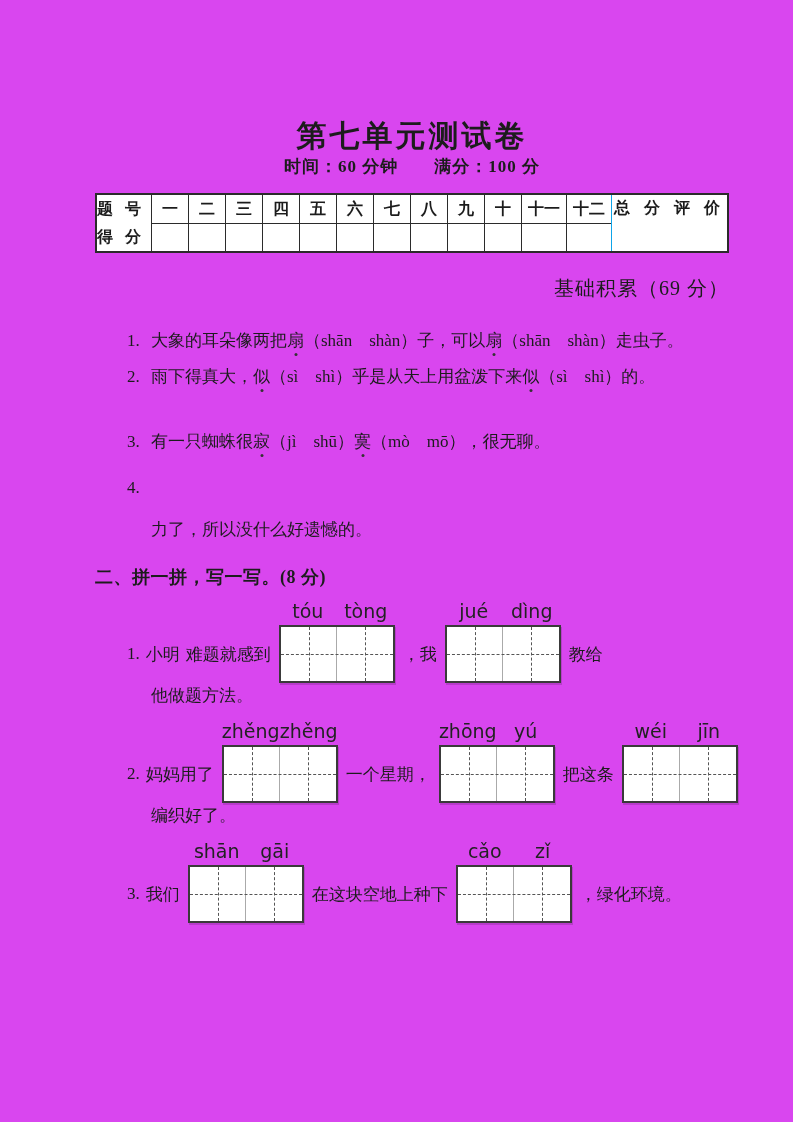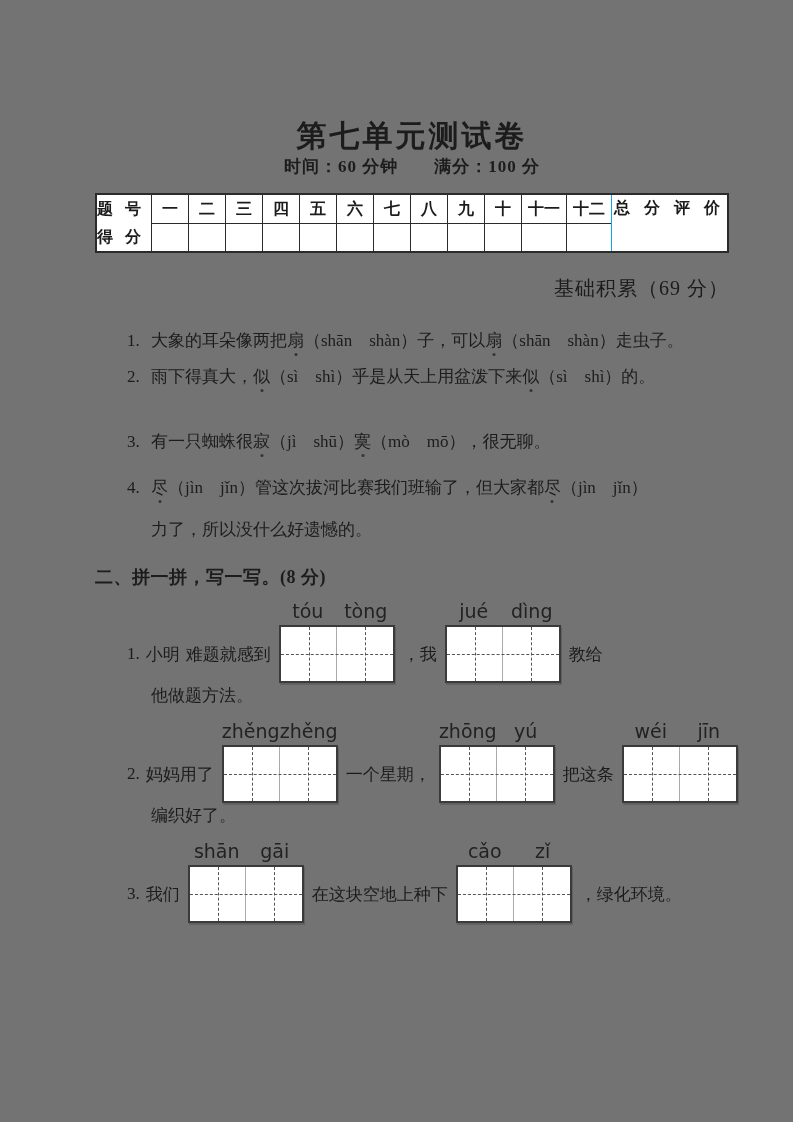--- a/index.html
+++ b/index.html
@@ -1,17 +1,17 @@
 <!DOCTYPE html>
 <html><head>
 <meta charset="utf-8">
 <style>
   html,body{margin:0;padding:0;background:#e8e8e8;}
   .page{
-    width:793px;height:1122px;background:#737373;position:relative;margin:0 auto;
+    width:793px;height:1122px;background:#d946ef;position:relative;margin:0 auto;
     font-family:"Liberation Serif","DejaVu Serif",serif;color:#1c1c1c;overflow:hidden;
     box-sizing:border-box;
   }
   .sheet{position:absolute;left:95px;top:0;width:634px;}
 
   
   .title{margin:0;padding-top:116px;text-align:center;font-size:30px;font-weight:bold;letter-spacing:3px;line-height:1.3;}
   .subtitle{margin-top:0;text-align:center;font-size:17px;font-weight:bold;letter-spacing:1px;}
 
   
@@ -135,21 +135,20 @@
         <div class="q1-item">
           <span class="q-num">2.</span>
           <span class="q-text"><span>雨下得真大，</span><span class="em-dot">似</span><span>（sì　shì）乎是从天上用盆泼下来</span><span class="em-dot">似</span><span>（sì　shì）的。</span></span>
         </div>
         <div class="q1-item">
           <span class="q-num">3.</span>
           <span class="q-text"><span>有一只蜘蛛很</span><span class="em-dot">寂</span><span>（jì　shū）</span><span class="em-dot">寞</span><span>（mò　mō），很无聊。</span></span>
         </div>
         <div class="q1-item">
           <span class="q-num">4.</span>
-          <span class="q-text"><span class="em-dot">尽</span><span>（jìn　jǐn）管这次拔河比赛我们班输了，但大家都</span><span class="em-dot">尽</span><span>（jìn　jǐn）</span></span>
         </div>
         <div class="q-wrap">力了，所以没什么好遗憾的。</div>
       </div>
 
     <div class="q-heading">二、拼一拼，写一写。(8 分)</div>
     <div id="q2-items">
         <div class="py-row">
           <span class="q-num">1.</span>
           <span class="py-text">小明</span>
           <span class="py-text">难题就感到</span>

